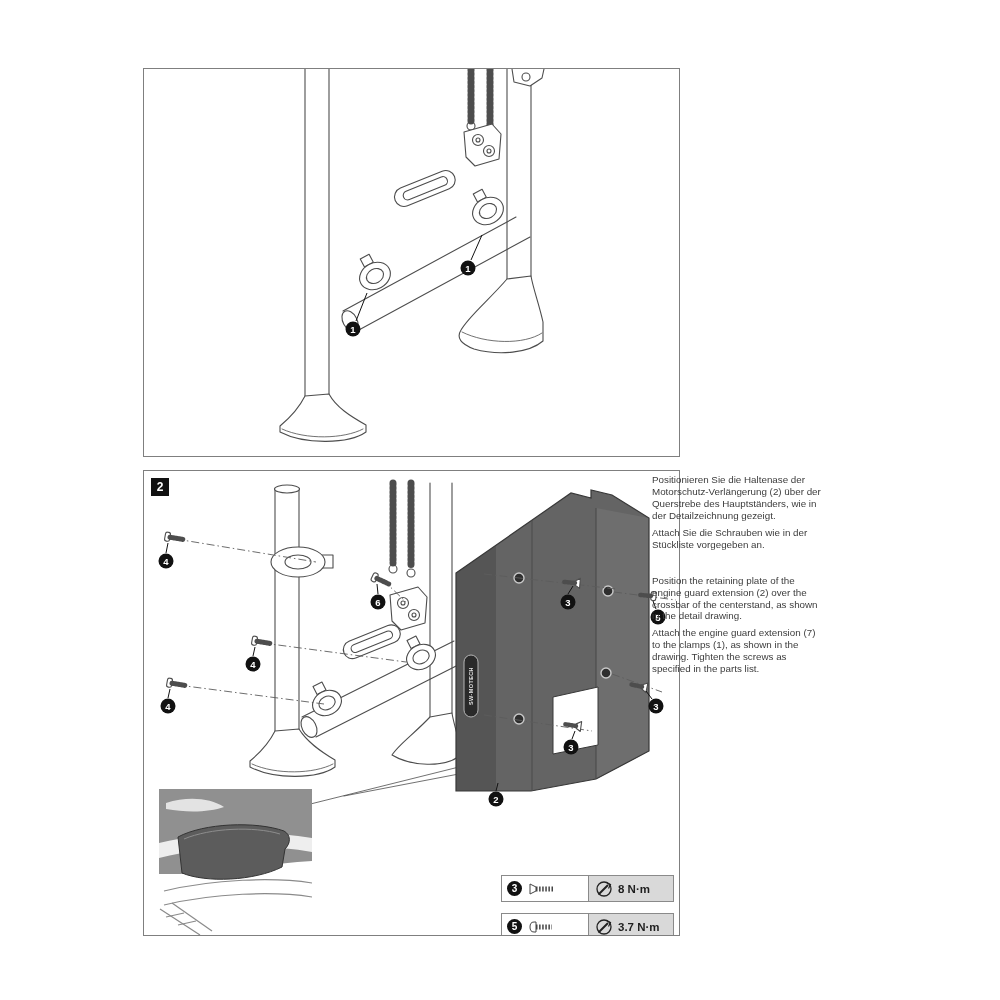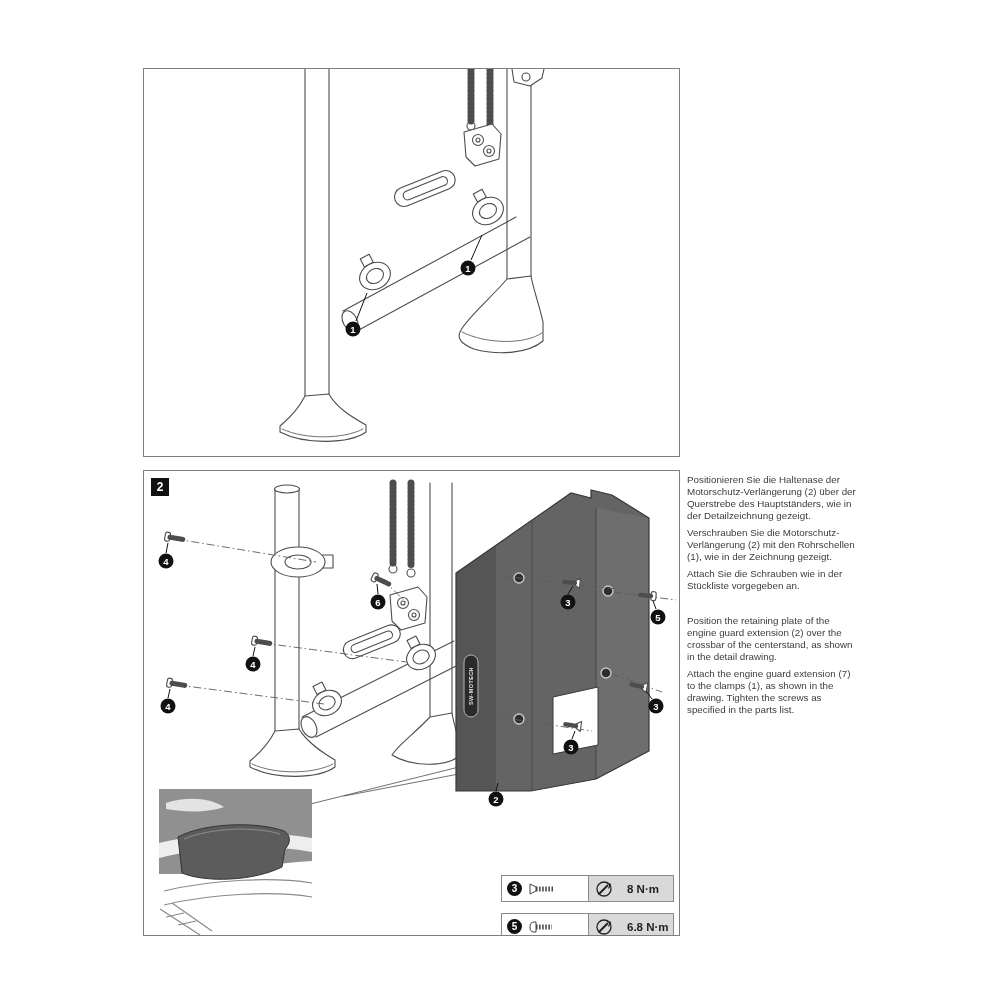--- a/index.html
+++ b/index.html
@@ -31,37 +31,37 @@
     font-family:"Liberation Sans", sans-serif;
     font-size:9.5px; font-weight:bold; fill:#fff; text-anchor:middle;
   }
   .brand-label {
     font-family:"Liberation Sans", sans-serif;
     font-size:5.5px; font-weight:bold; fill:#e2e2e2;
     text-anchor:middle; letter-spacing:0.4px;
   }
 
   .instructions {
-    position:absolute; left:687px; top:474px; width:172px;
+    position:absolute; left:652px; top:474px; width:172px;
     color:#3c3c3c; font-size:9.8px; line-height:1.22;
   }
   .instructions p { margin-bottom:5px; }
   .lang-block.english { margin-top:24px; }
 
   .torque-table { position:absolute; left:357px; top:404px; width:173px; z-index:4; }
   .tq-row {
     display:flex; height:27px; margin-bottom:11px;
     border:1px solid #8a8a8a; background:#fff;
   }
   .tq-left {
     flex:1; display:flex; align-items:center; gap:6px; padding-left:5px;
     background:#fff; border-right:1px solid #8a8a8a;
   }
   .tq-right {
-    width:84px; display:flex; align-items:center; gap:14px; padding-left:6px;
+    width:84px; display:flex; align-items:center; gap:5px; padding-left:6px;
     background:#d9d9d9;
   }
   .callout-chip {
     width:15px; height:15px; min-width:15px; border-radius:50%;
     background:#111; color:#fff; font-size:10px; font-weight:bold;
     display:flex; align-items:center; justify-content:center;
   }
   .tq-val { font-weight:bold; font-size:11.5px; color:#1e1e1e; white-space:nowrap; }
 </style>
 </head>
@@ -350,30 +350,29 @@
             <path d="M6,1 C3,1 2,3 2,6 C2,9 3,11 6,11 L8,11 L8,1 Z" fill="#fff" stroke="#444" stroke-width="1"></path>
             <line x1="8" y1="6" x2="24" y2="6" stroke="#444" stroke-width="5" stroke-dasharray="1.5 1.6"></line>
           </svg>
         </div>
         <div class="tq-right">
           <svg width="18" height="18" viewBox="0 0 18 18">
             <circle cx="9" cy="9" r="7" fill="none" stroke="#222" stroke-width="1.3"></circle>
             <line x1="3.5" y1="14.5" x2="13" y2="5" stroke="#222" stroke-width="2"></line>
             <path d="M11.5,2.5 l4,2 -2,4" fill="none" stroke="#222" stroke-width="1.2"></path>
           </svg>
-          <span class="tq-val">6.8 N·m</span>
+          <span class="tq-val">3.7 N·m</span>
         </div>
       </div>
     </div>
   </div>
 
   <div class="instructions">
     <div class="lang-block german">
       <p>Positionieren Sie die Haltenase der Motorschutz-Verlängerung (2) über der Querstrebe des Hauptständers, wie in der Detailzeichnung gezeigt.</p>
-      <p>Verschrauben Sie die Motorschutz-Verlängerung (2) mit den Rohrschellen (1), wie in der Zeichnung gezeigt.</p>
       <p>Attach Sie die Schrauben wie in der Stückliste vorgegeben an.</p>
     </div>
     <div class="lang-block english">
       <p>Position the retaining plate of the engine guard extension (2) over the crossbar of the centerstand, as shown in the detail drawing.</p>
       <p>Attach the engine guard extension (7) to the clamps (1), as shown in the drawing. Tighten the screws as specified in the parts list.</p>
     </div>
   </div>
 
 </div>
 

